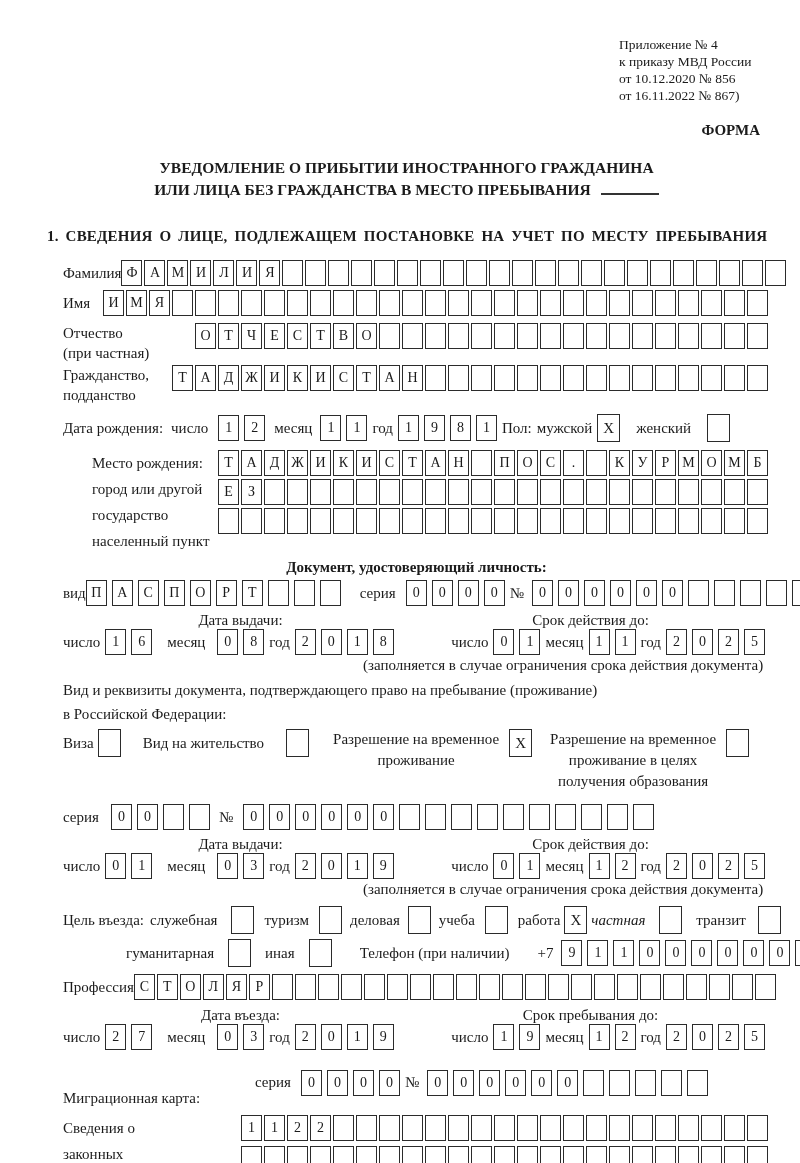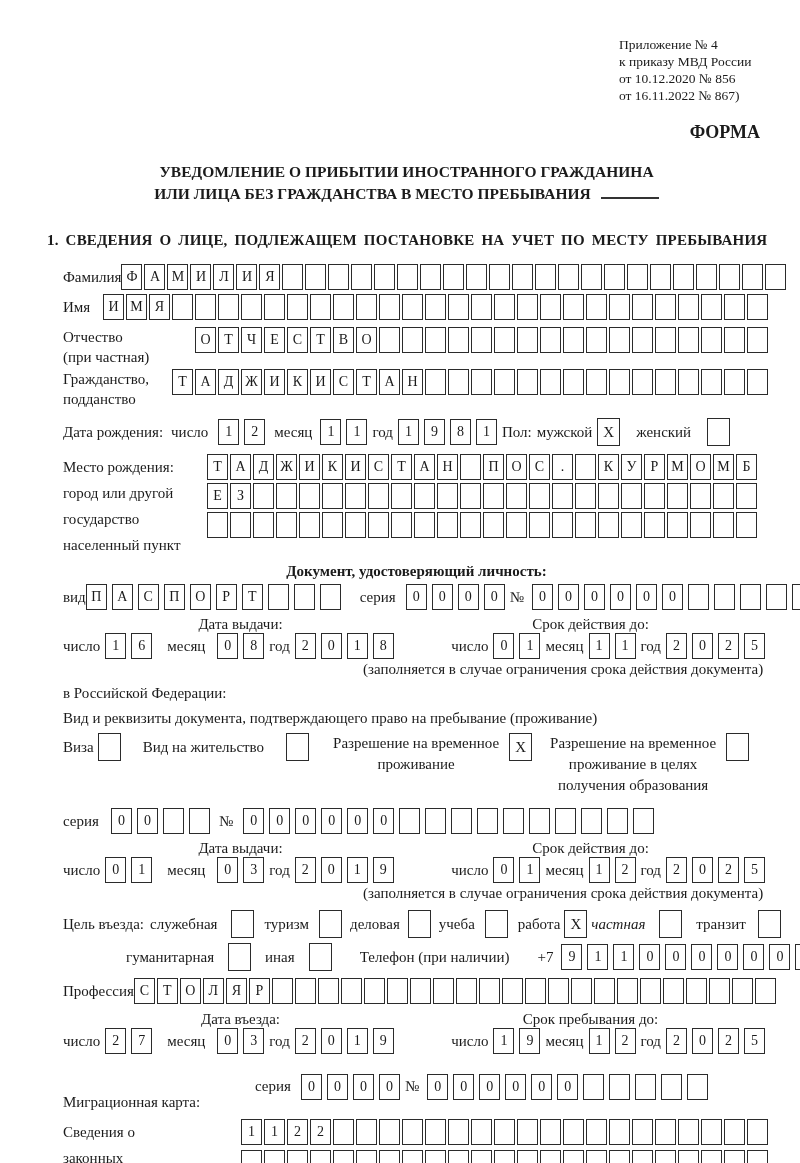--- a/index.html
+++ b/index.html
@@ -6,21 +6,21 @@
   html,body { background:#fff; }
   body {
     width:800px; height:1163px;
     font-family:"Liberation Serif","DejaVu Serif",serif;
     color:#1b1b1b; font-size:15px; overflow:hidden;
   }
   .page { padding:36px 30px 0 63px; position:relative; }
 
   .appendix { margin-left:556px; font-size:13.5px; line-height:17px; }
   .appendix .gap { margin-top:5px; }
-  .forma { text-align:right; margin-right:10px; margin-top:18px; font-weight:bold; font-size:18px; }
+  .forma { text-align:right; margin-right:10px; margin-top:18px; font-weight:bold; font-size:15px; }
 
   .title { text-align:center; font-weight:bold; font-size:15.5px; line-height:22px; margin-top:18px; margin-left:-20px; }
   .title .uline { display:inline-block; width:58px; border-bottom:2px solid #333; height:14px; margin-left:10px; }
 
   .sect-head { font-weight:bold; font-size:15px; margin-top:27px; margin-left:-16px; letter-spacing:.2px; word-spacing:3px; white-space:nowrap; }
 
   .row { display:flex; align-items:center; }
   .rowt { display:flex; align-items:flex-start; }
 
   .cells { display:flex; }
@@ -218,21 +218,21 @@
         <span class="cell">1</span>
       </span>
     <span class="lbl">Пол:</span>
     <span class="lbl" style="margin-left:5px;">мужской</span>
     <span class="chk" style="margin-left:5px;">X</span>
     <span class="lbl" style="margin-left:16px;">женский</span>
     <span class="chk" style="margin-left:16px;"></span>
   </div>
 
   <div class="rowt" style="margin-top:8px;">
-    <span style="width:144px; line-height:26px;">
+    <span style="width:144px; line-height:26px;margin-left:29px;">
       <span style="display:block;">Место рождения:</span>
       <span style="display:block;">город или другой</span>
       <span style="display:block;">государство</span>
       <span style="display:block;">населенный пункт</span>
     </span>
     <span>
       <span class="cells" style="margin-bottom:3px;">
           <span class="cell">Т</span>
           <span class="cell">А</span>
           <span class="cell">Д</span>
@@ -393,22 +393,22 @@
           <span class="cell">2</span>
           <span class="cell">0</span>
           <span class="cell">2</span>
           <span class="cell">5</span>
         </span>
     </span>
   </div>
 
   <div class="small-note" style="margin-left:300px; margin-top:2px;">(заполняется в случае ограничения срока действия документа)</div>
 
+  <div style="margin-top:8px;">Вид и реквизиты документа, подтверждающего право на пребывание (проживание)</div>
   <div style="margin-top:7px;">в Российской Федерации:</div>
-  <div style="margin-top:8px;">Вид и реквизиты документа, подтверждающего право на пребывание (проживание)</div>
 
   <div class="rowt" style="margin-top:6px;">
     <span class="row">
       <span class="lbl">Виза</span>
       <span class="chk" style="margin-left:4px;"></span>
     </span>
     <span class="row" style="margin-left:22px;">
       <span class="lbl">Вид на жительство</span>
       <span class="chk" style="margin-left:22px;"></span>
     </span>

